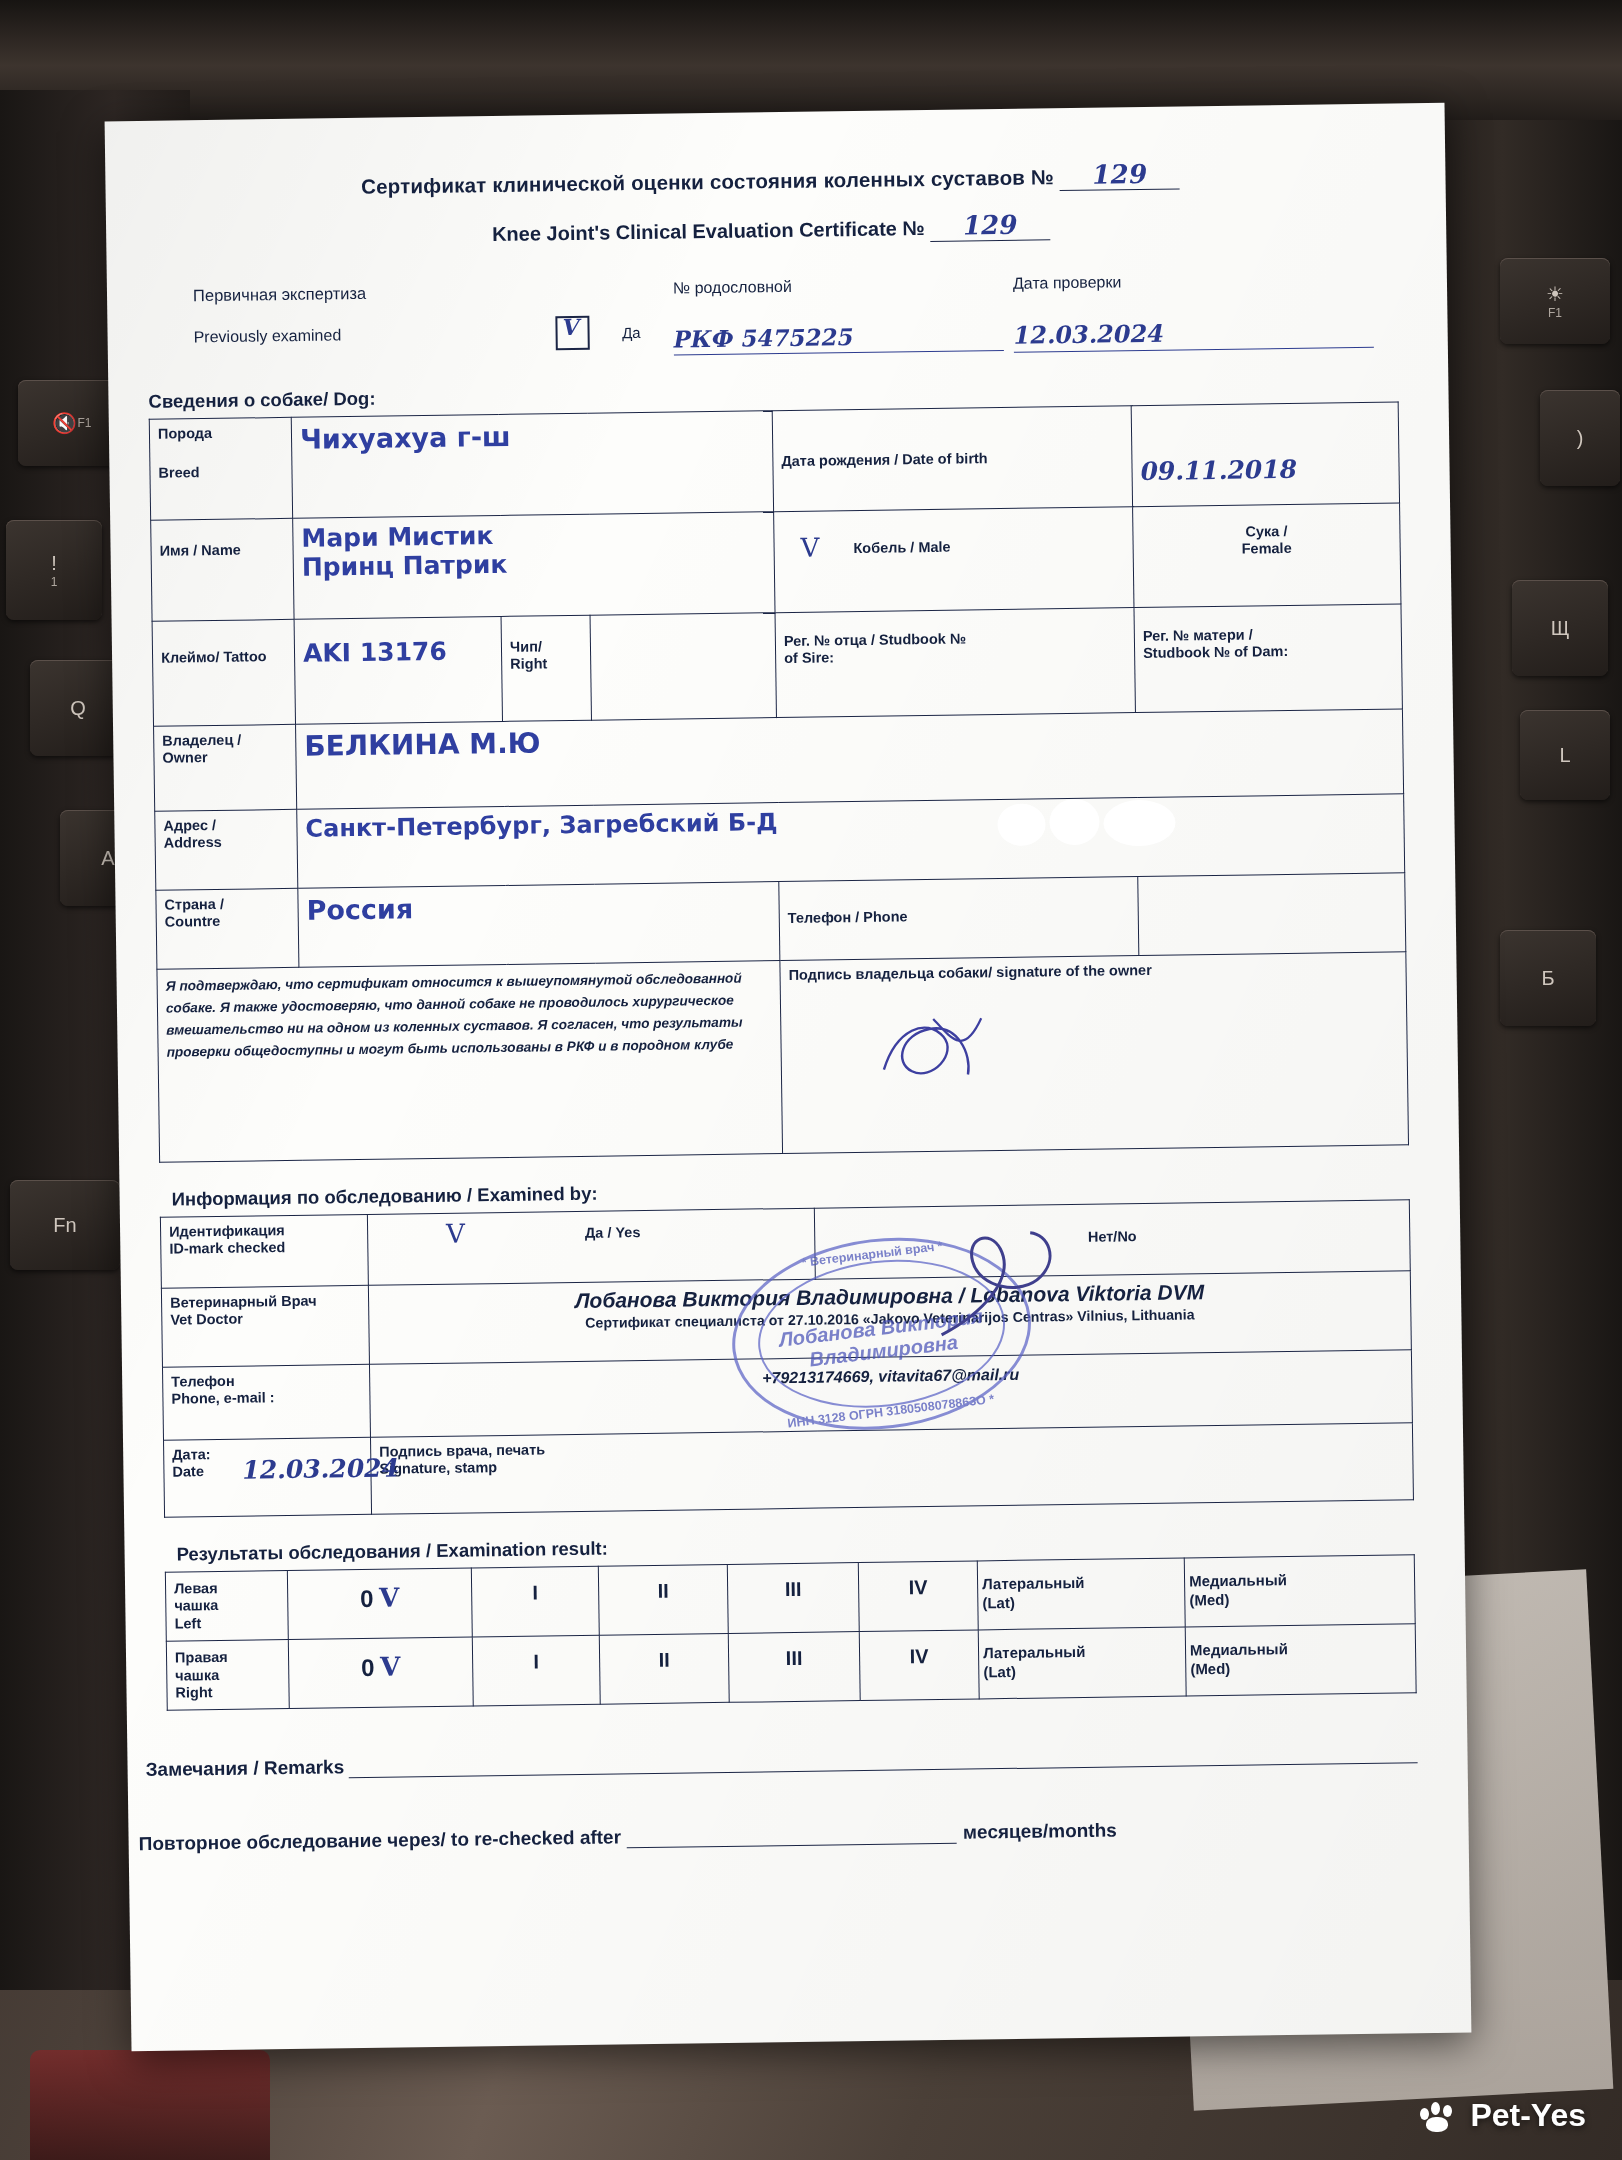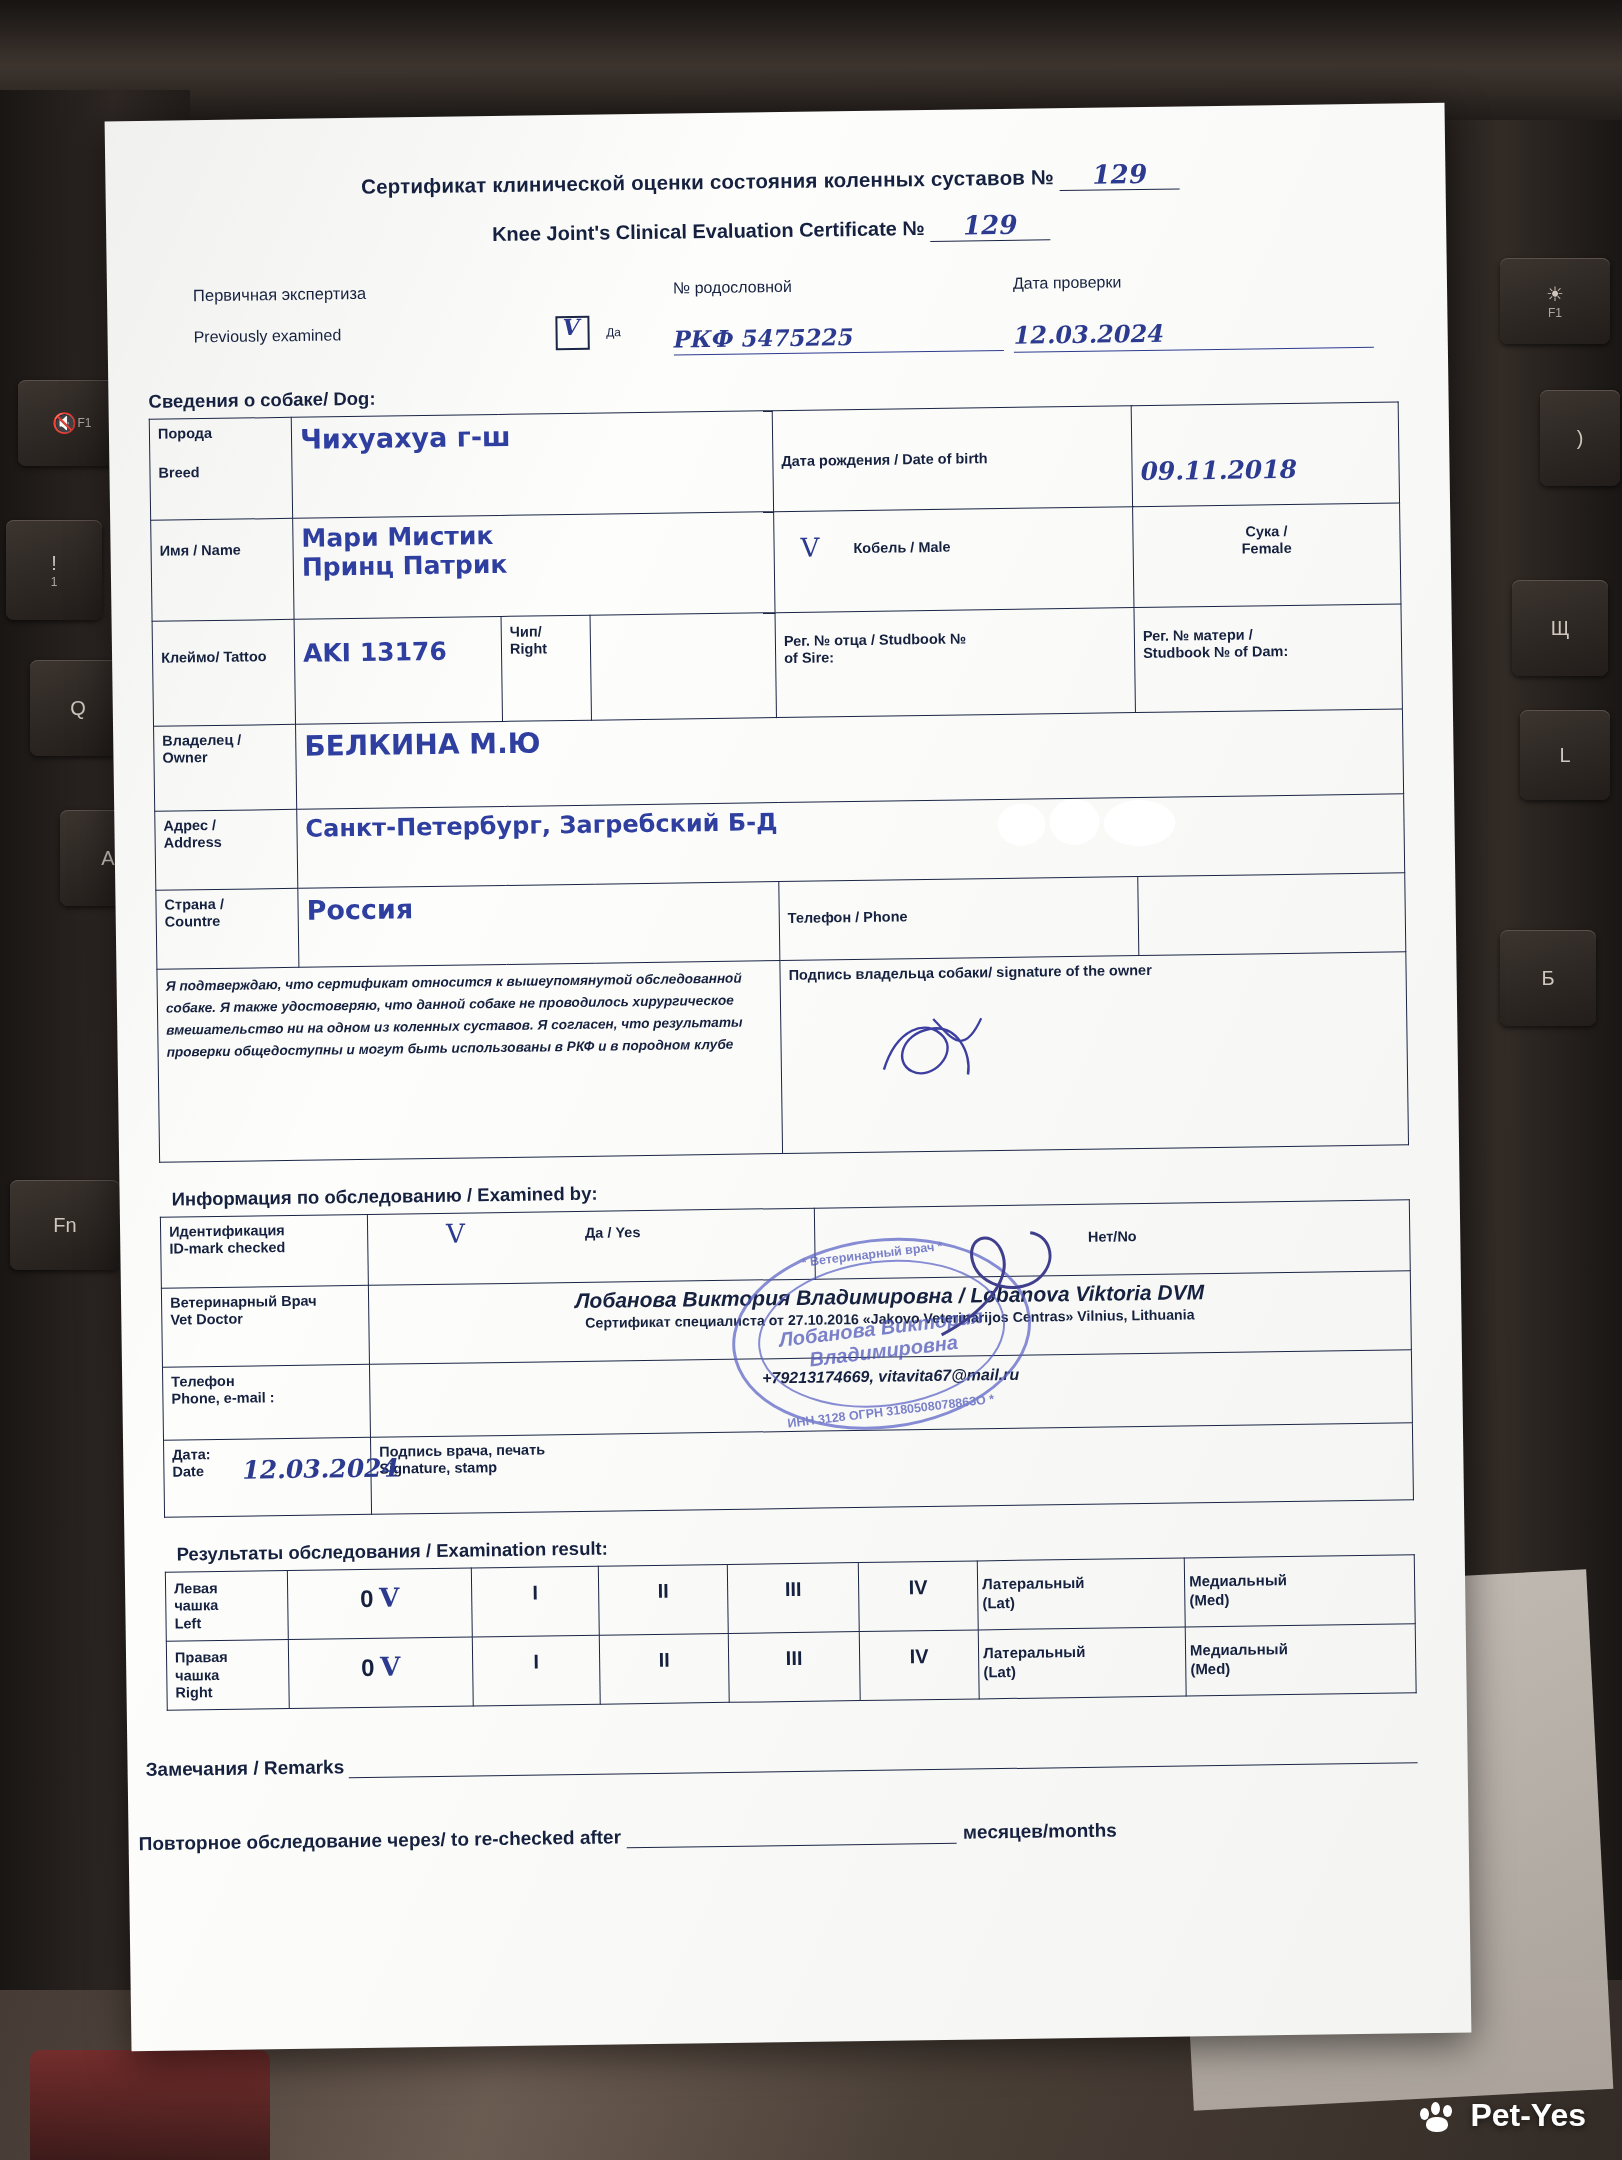--- a/index.html
+++ b/index.html
@@ -51,21 +51,21 @@
   .title-en{font-size:20px;font-weight:bold;text-align:center;margin-top:18px;}
   .num-line{display:inline-block;border-bottom:1.6px solid #1b2545;min-width:120px;text-align:center;}
 
   .row-top{display:flex;margin-top:34px;font-size:16.5px;}
   .prev-block{width:480px;padding-left:46px;}
   .prev-block .lbl1{font-size:16.5px;}
   .prev-block .lbl2{font-size:16px;margin-top:16px;}
   .chk{display:inline-block;width:30px;height:30px;border:2px solid #1b2545;
        position:relative;vertical-align:middle;margin-left:210px;}
   .chk span{position:absolute;left:5px;top:-4px;font-size:22px;}
-  .da{margin-left:12px;font-size:12px;vertical-align:middle;text-align:center;}
+  .da{margin-left:28px;font-size:15px;vertical-align:middle;text-align:center;}
   .ped{width:330px;}
   .ped .lab{font-size:16px;}
   .ped .val{border-bottom:1.6px solid #2c3b8f;margin-top:28px;font-size:23px;padding-bottom:2px;}
   .dte{width:360px;padding-left:10px;}
   .dte .lab{font-size:16px;}
   .dte .val{border-bottom:1.6px solid #2c3b8f;margin-top:28px;font-size:24px;padding-bottom:2px;}
 
   .sec{font-size:18.5px;font-weight:bold;margin:26px 0 6px 12px;}
 
   table{border-collapse:collapse;width:1250px;}
@@ -233,21 +233,21 @@
     </tr>
 
     <tr>
       <td style="height:92px;">
         <div class="lbl" style="margin-top:22px;">Клеймо/ Tattoo</div>
       </td>
       <td style="width:190px;">
         <div class="hw-b" style="font-size:25px;margin-top:14px;">AKI 13176</div>
       </td>
       <td style="width:72px;">
-        <div class="lbl" style="margin-top:1px;">Чип/</div>
+        <div class="lbl" style="margin-top:16px;">Чип/</div>
         <div class="lbl">Right</div>
       </td>
       <td style="width:168px;"></td>
       <td colspan="2">
         <div class="lbl" style="margin-top:14px;">Рег. № отца / Studbook №</div>
         <div class="lbl">of Sire:</div>
       </td>
       <td>
         <div class="lbl" style="margin-top:14px;">Рег. № матери /</div>
         <div class="lbl">Studbook № of Dam:</div>

